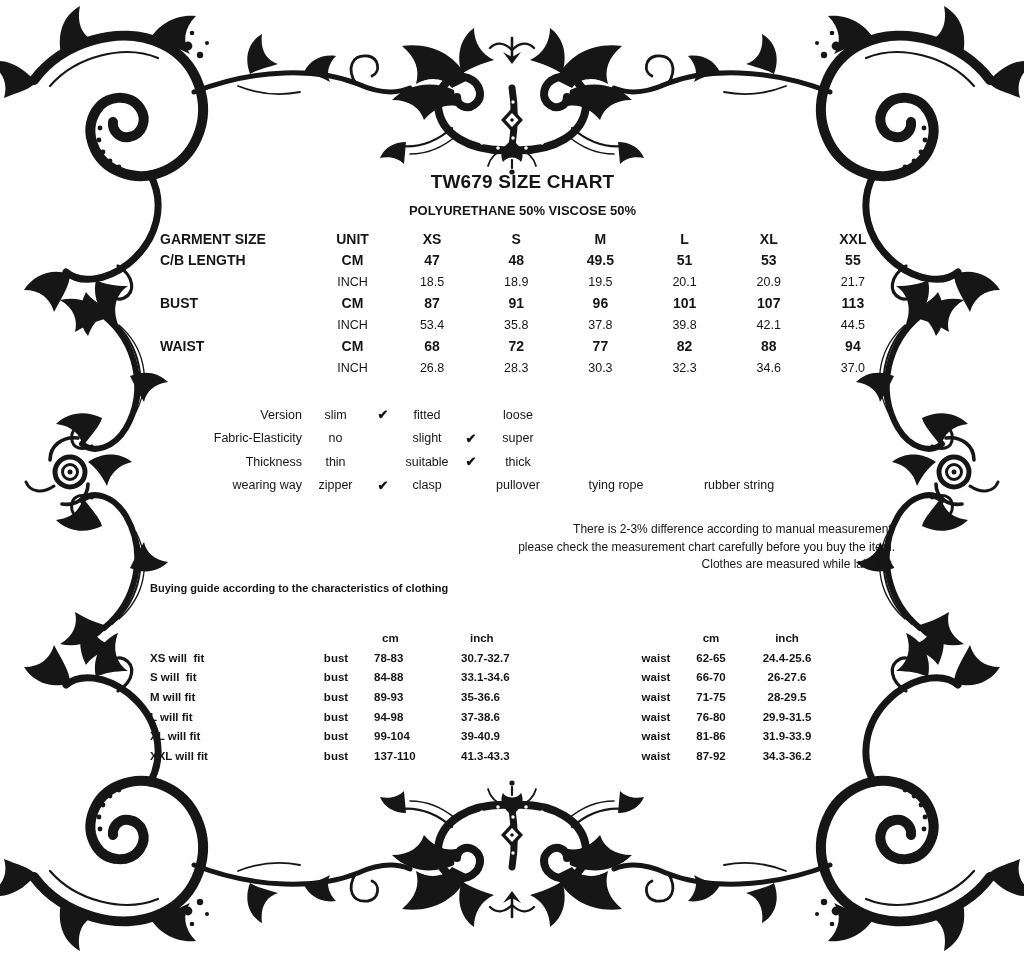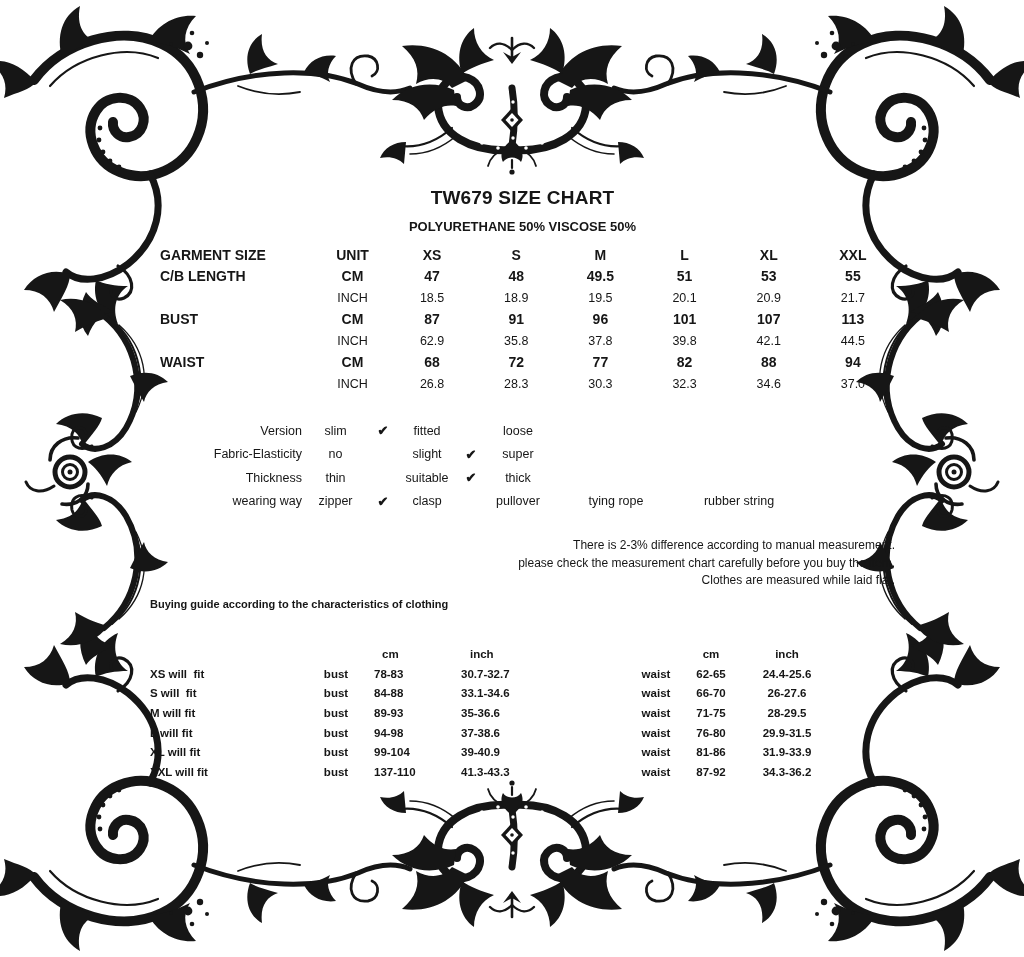--- a/index.html
+++ b/index.html
@@ -1,20 +1,20 @@
 <!DOCTYPE html>
 <html style="--ink: #161616; --paper: #ffffff;"><head>
 <meta charset="utf-8">
 <style>
   :root{ --ink:#161616; --paper:#ffffff; }
   html,body{margin:0;padding:0;background:var(--paper);}
   .stage{position:relative;width:1024px;height:957px;background:var(--paper);overflow:hidden;
          font-family:"Liberation Sans",sans-serif;color:var(--ink);}
   .border-svg{position:absolute;left:0;top:0;color:var(--ink);}
-  .content{position:absolute;left:150px;top:16px;width:745px;height:870px;}
+  .content{position:absolute;left:150px;top:0;width:745px;height:870px;}
 
   .title{position:absolute;top:171px;left:0;width:100%;text-align:center;
          font-size:19px;font-weight:bold;letter-spacing:.2px;}
   .subtitle{position:absolute;top:203px;left:0;width:100%;text-align:center;
          font-size:13px;font-weight:bold;}
 
   .size-table{position:absolute;top:228px;left:0;width:100%;}
   .st-row{display:grid;grid-template-columns:165px 75px repeat(6,1fr);height:21.5px;align-items:center;}
   .st-label{font-weight:bold;font-size:14px;padding-left:10px;white-space:pre;}
   .st-unit,.st-val{text-align:center;font-size:13.5px;}
@@ -214,21 +214,21 @@
           <div class="st-val">87</div>
           <div class="st-val">91</div>
           <div class="st-val">96</div>
           <div class="st-val">101</div>
           <div class="st-val">107</div>
           <div class="st-val">113</div>
         </div>
         <div class="st-row light">
           <div class="st-label"></div>
           <div class="st-unit">INCH</div>
-          <div class="st-val">62.9</div>
+          <div class="st-val">53.4</div>
           <div class="st-val">35.8</div>
           <div class="st-val">37.8</div>
           <div class="st-val">39.8</div>
           <div class="st-val">42.1</div>
           <div class="st-val">44.5</div>
         </div>
         <div class="st-row bold">
           <div class="st-label">WAIST</div>
           <div class="st-unit">CM</div>
           <div class="st-val">68</div>

